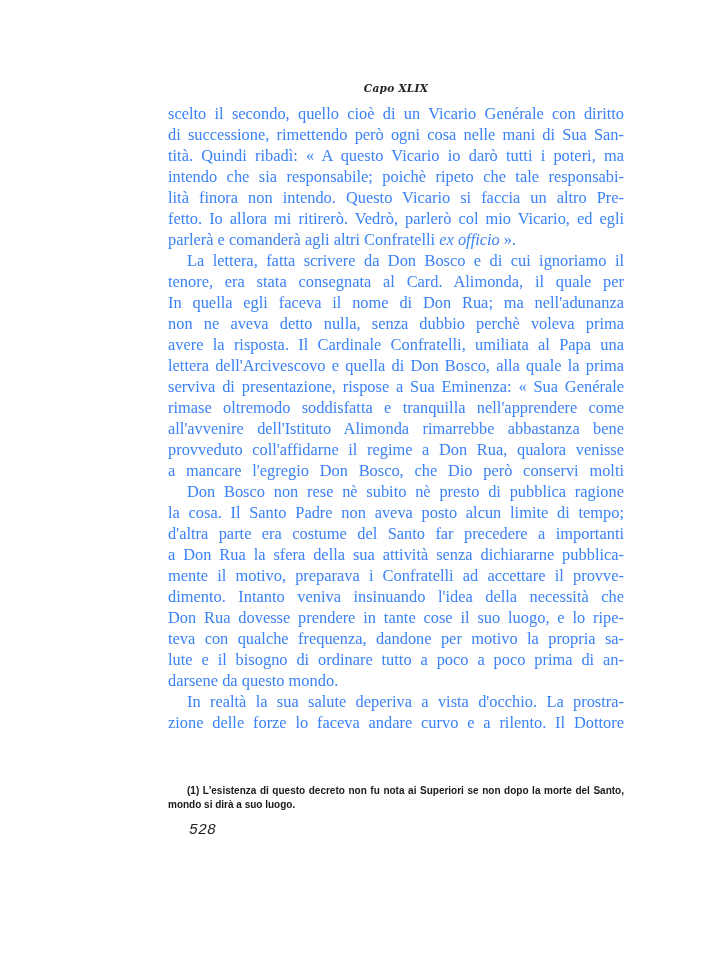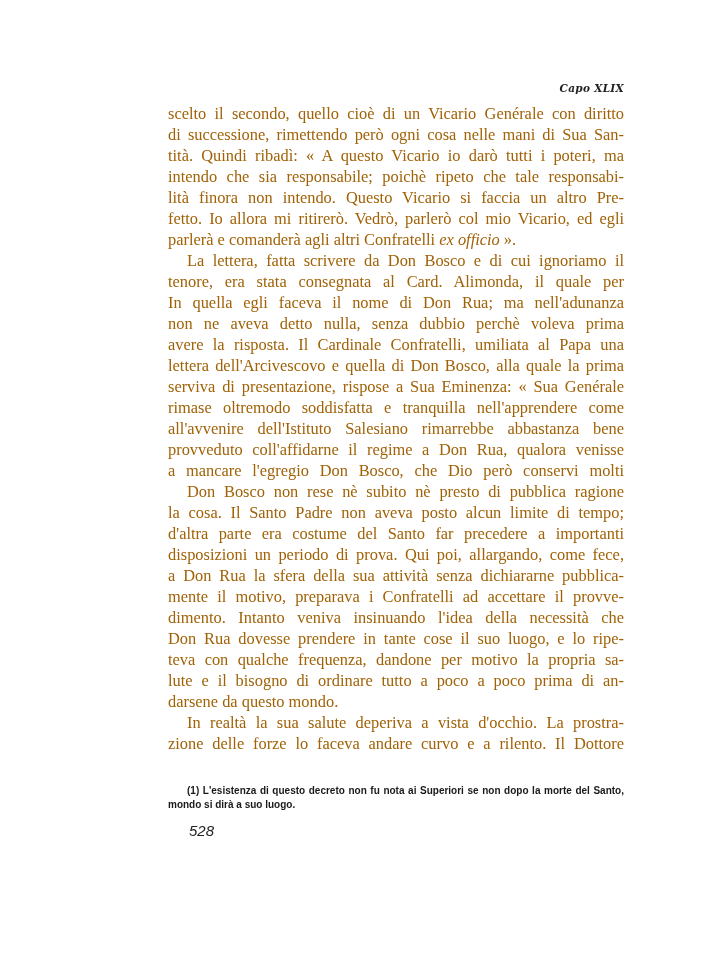--- a/index.html
+++ b/index.html
@@ -1,38 +1,38 @@
 <!DOCTYPE html>
 <html><head>
 <meta charset="utf-8">
 <style>
   html, body { margin: 0; padding: 0; background: #ffffff; }
   body { width: 703px; height: 979px; position: relative; overflow: hidden; }
   .page { position: absolute; left: 0; top: 0; width: 703px; height: 979px; background: #fff; }
   .running-head {
     position: absolute; left: 168px; width: 456px; top: 82px;
-    text-align: right; font-family: "DejaVu Serif", serif; font-style: italic;
+    text-align: center; font-family: "DejaVu Serif", serif; font-style: italic;
     font-weight: bold; font-size: 10.5px; color: #222; letter-spacing: 0.3px;
   }
   .body-text {
     position: absolute; left: 168px; top: 103px; width: 456px;
     font-family: "Liberation Serif", serif; font-size: 16.4px; line-height: 21px;
-    color: #a16207;
+    color: #3b82f6;
   }
   .line { display: block; white-space: nowrap; text-align: justify; text-align-last: justify; height: 21px; }
   .line.last { text-align-last: left; }
   .line.indent { padding-left: 19px; }
   .footnote {
     position: absolute; left: 168px; top: 784px; width: 456px;
     font-family: Liberation Sans, sans-serif; font-size: 10px; line-height: 14px; color: #1a1a1a; font-weight: bold;
   }
   .footnote .line { height: 14px; }
   .page-number {
     position: absolute; left: 189px; top: 822px;
-    font-family: Liberation Sans, sans-serif; font-style: italic; font-size: 15px; color: #222;
+    font-family: Liberation Mono, monospace; font-style: italic; font-size: 15px; color: #222;
   }
   em { }
 </style>
 </head>
 <body>
 
 <div class="page">
   <div class="running-head">Capo XLIX</div>
 
   <div class="body-text">
@@ -49,30 +49,29 @@
 
     <div>
       <span class="line indent">La lettera, fatta scrivere da Don Bosco e di cui ignoriamo il</span>
       <span class="line">tenore, era stata consegnata al Card. Alimonda, il quale per</span>
       <span class="line">In quella egli faceva il nome di Don Rua; ma nell'adunanza</span>
       <span class="line">non ne aveva detto nulla, senza dubbio perchè voleva prima</span>
       <span class="line">avere la risposta. Il Cardinale Confratelli, umiliata al Papa una</span>
       <span class="line">lettera dell'Arcivescovo e quella di Don Bosco, alla quale la prima</span>
       <span class="line">serviva di presentazione, rispose a Sua Eminenza: « Sua Genérale</span>
       <span class="line">rimase oltremodo soddisfatta e tranquilla nell'apprendere come</span>
-      <span class="line">all'avvenire dell'Istituto Salesiano rimarrebbe abbastanza bene</span>
+      <span class="line">all'avvenire dell'Istituto Alimonda rimarrebbe abbastanza bene</span>
       <span class="line">provveduto coll'affidarne il regime a Don Rua, qualora venisse</span>
       <span class="line">a mancare l'egregio Don Bosco, che Dio però conservi molti</span>
     </div>
 
     <div>
       <span class="line indent">Don Bosco non rese nè subito nè presto di pubblica ragione</span>
       <span class="line">la cosa. Il Santo Padre non aveva posto alcun limite di tempo;</span>
       <span class="line">d'altra parte era costume del Santo far precedere a importanti</span>
-      <span class="line">disposizioni un periodo di prova. Qui poi, allargando, come fece,</span>
       <span class="line">a Don Rua la sfera della sua attività senza dichiararne pubblica-</span>
       <span class="line">mente il motivo, preparava i Confratelli ad accettare il provve-</span>
       <span class="line">dimento. Intanto veniva insinuando l'idea della necessità che</span>
       <span class="line">Don Rua dovesse prendere in tante cose il suo luogo, e lo ripe-</span>
       <span class="line">teva con qualche frequenza, dandone per motivo la propria sa-</span>
       <span class="line">lute e il bisogno di ordinare tutto a poco a poco prima di an-</span>
       <span class="line last">darsene da questo mondo.</span>
     </div>
 
     <div>

